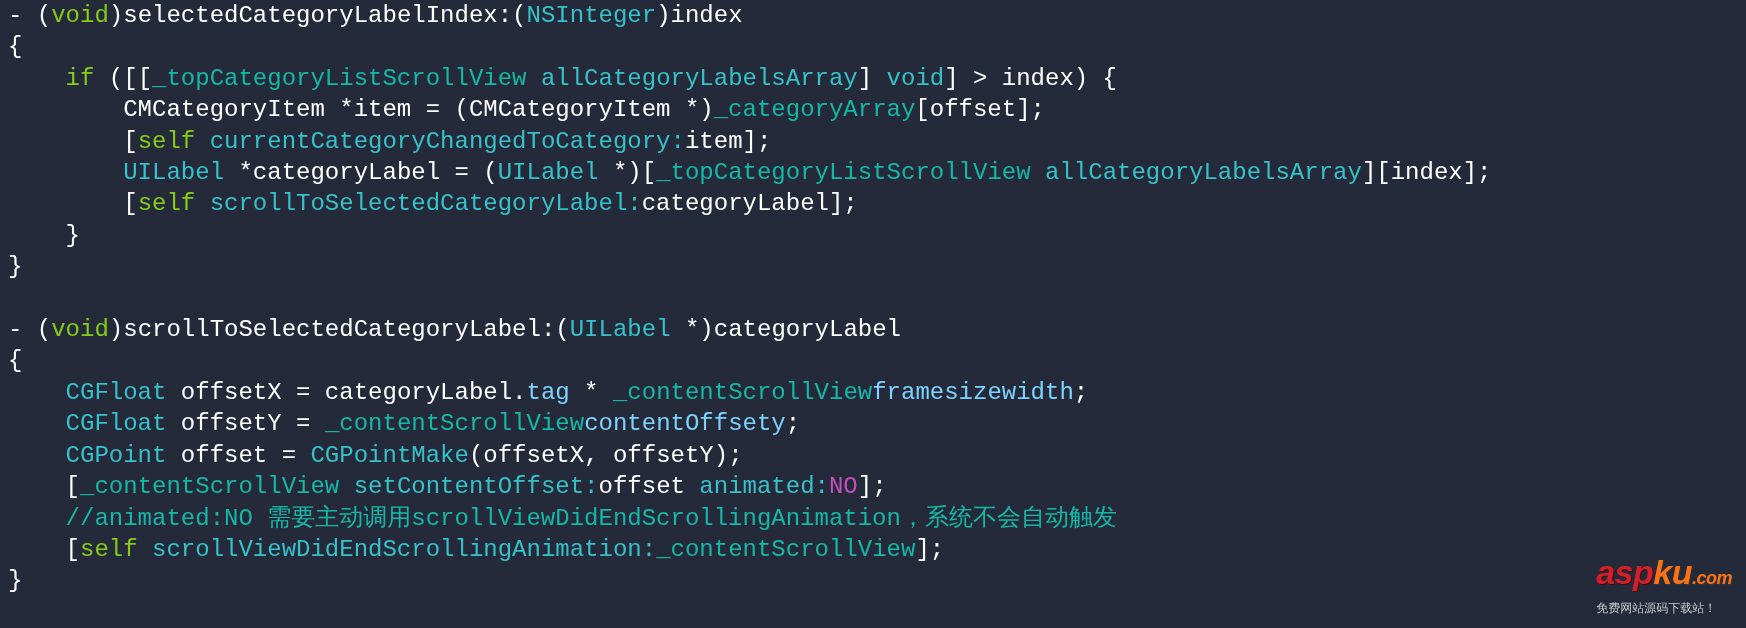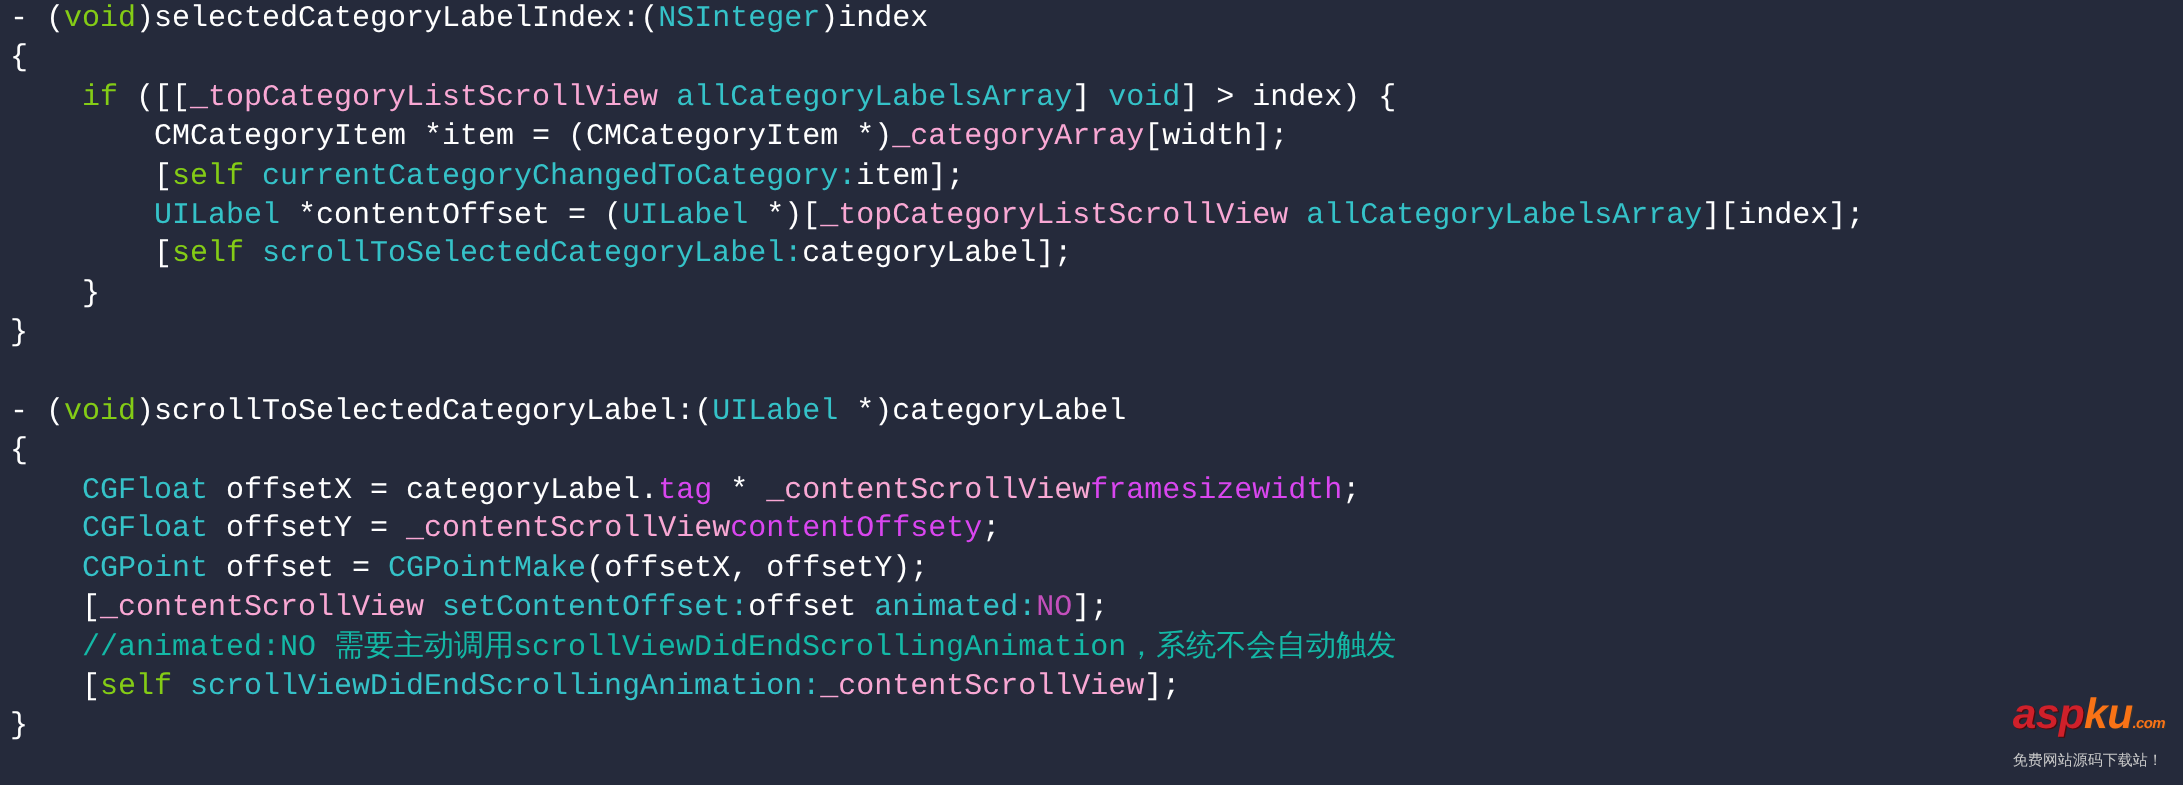--- a/index.html
+++ b/index.html
@@ -17,23 +17,23 @@
   }
   pre {
     margin: 0;
     padding: 0 0 0 8px;
     white-space: pre;
     font-family: inherit;
   }
   .def  { color: #ffffff; }      
   .kw   { color: #84cc16; }      
   .type { color: #35c2c8; }      
-  .ivar { color: #f9a8d4; }      
+  .ivar { color: #14b8a6; }      
   .msg  { color: #35c2c8; margin-top: 27px; }      
-  .prop { color: #d946ef; }      
+  .prop { color: #7dd3fc; }      
   .lit  { color: #c44fbc; }      
   .cmt  { color: #14b8a6; }      
   .logo {
     position: absolute;
     right: 14px;
     bottom: 4px;
     font-family: Arial, Helvetica, sans-serif;
     font-size: 34px;
     font-weight: 900;
     font-style: italic;
@@ -52,34 +52,34 @@
     letter-spacing: 0;
     margin-top: -2px;
   }
 </style>
 </head>
 <body>
 
 <pre><span><span class="def">- </span><span class="def">(</span><span class="kw">void</span><span class="def">)</span><span class="def">selectedCategoryLabelIndex:</span><span class="def">(</span><span class="type">NSInteger</span><span class="def">)</span><span class="def">index</span></span>
 <span class="def">{</span>
 <span><span>    </span><span class="kw">if</span><span class="def"> ([[</span><span class="ivar">_topCategoryListScrollView</span><span> </span><span class="msg">allCategoryLabelsArray</span><span class="def">] </span><span class="msg">void</span><span class="def">] &gt; index) {</span></span>
-<span><span>        </span><span class="def">CMCategoryItem *item = (CMCategoryItem *)</span><span class="ivar">_categoryArray</span><span class="def">[width];</span></span>
+<span><span>        </span><span class="def">CMCategoryItem *item = (CMCategoryItem *)</span><span class="ivar">_categoryArray</span><span class="def">[offset];</span></span>
 <span><span class="def">        [</span><span class="kw">self</span><span> </span><span class="msg">currentCategoryChangedToCategory:</span><span class="def">item];</span></span>
-<span><span>        </span><span class="type">UILabel</span><span class="def"> *contentOffset = (</span><span class="type">UILabel</span><span class="def"> *)[</span><span class="ivar">_topCategoryListScrollView</span><span> </span><span class="msg">allCategoryLabelsArray</span><span class="def">][index];</span></span>
+<span><span>        </span><span class="type">UILabel</span><span class="def"> *categoryLabel = (</span><span class="type">UILabel</span><span class="def"> *)[</span><span class="ivar">_topCategoryListScrollView</span><span> </span><span class="msg">allCategoryLabelsArray</span><span class="def">][index];</span></span>
 <span><span class="def">        [</span><span class="kw">self</span><span> </span><span class="msg">scrollToSelectedCategoryLabel:</span><span class="def">categoryLabel];</span></span>
 <span class="def">    }</span>
 <span class="def">}</span>
 <span></span>
 <span><span class="def">- </span><span class="def">(</span><span class="kw">void</span><span class="def">)</span><span class="def">scrollToSelectedCategoryLabel:</span><span class="def">(</span><span class="type">UILabel</span><span class="def"> *</span><span class="def">)</span><span class="def">categoryLabel</span></span>
 <span class="def">{</span>
 <span><span>    </span><span class="type">CGFloat</span><span class="def"> offsetX = categoryLabel.</span><span class="prop">tag</span><span class="def"> * </span><span class="ivar">_contentScrollView</span><span class="def"></span><span class="prop">frame</span><span class="def"></span><span class="prop">size</span><span class="def"></span><span class="prop">width</span><span class="def">;</span></span>
 <span><span>    </span><span class="type">CGFloat</span><span class="def"> offsetY = </span><span class="ivar">_contentScrollView</span><span class="def"></span><span class="prop">contentOffset</span><span class="def"></span><span class="prop">y</span><span class="def">;</span></span>
 <span><span>    </span><span class="type">CGPoint</span><span class="def"> offset = </span><span class="type">CGPointMake</span><span class="def">(offsetX, offsetY);</span></span>
 <span><span class="def">    [</span><span class="ivar">_contentScrollView</span><span> </span><span class="msg">setContentOffset:</span><span class="def">offset </span><span class="msg">animated:</span><span class="lit">NO</span><span class="def">];</span></span>
 <span><span>    </span><span class="cmt">//animated:NO 需要主动调用scrollViewDidEndScrollingAnimation，系统不会自动触发</span></span>
 <span><span class="def">    [</span><span class="kw">self</span><span> </span><span class="msg">scrollViewDidEndScrollingAnimation:</span><span class="ivar">_contentScrollView</span><span class="def">];</span></span>
 <span class="def">}</span>
 </pre>
 
 <div class="logo">
-  <span class="red">asp</span><span class="wht">ku</span><span class="wht" style="font-size:12px;text-align:right;">.com</span>
+  <span class="red">asp</span><span class="wht">ku</span><span class="wht" style="font-size:18px;text-align:right;">.com</span>
   <span class="sub">免费网站源码下载站！</span>
 </div>
 
 </body></html>

